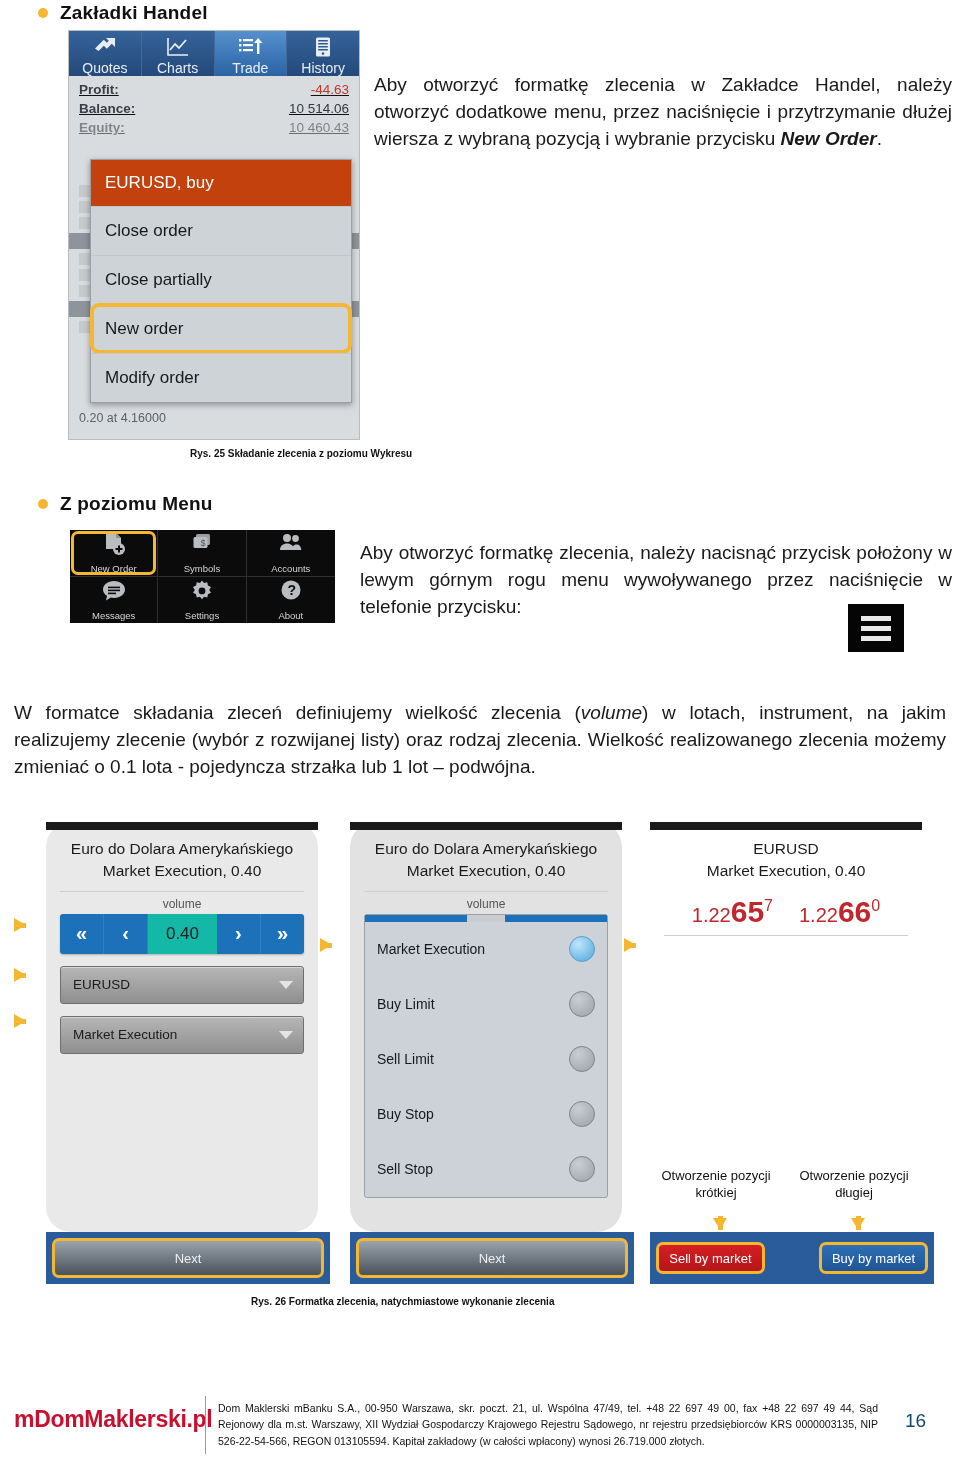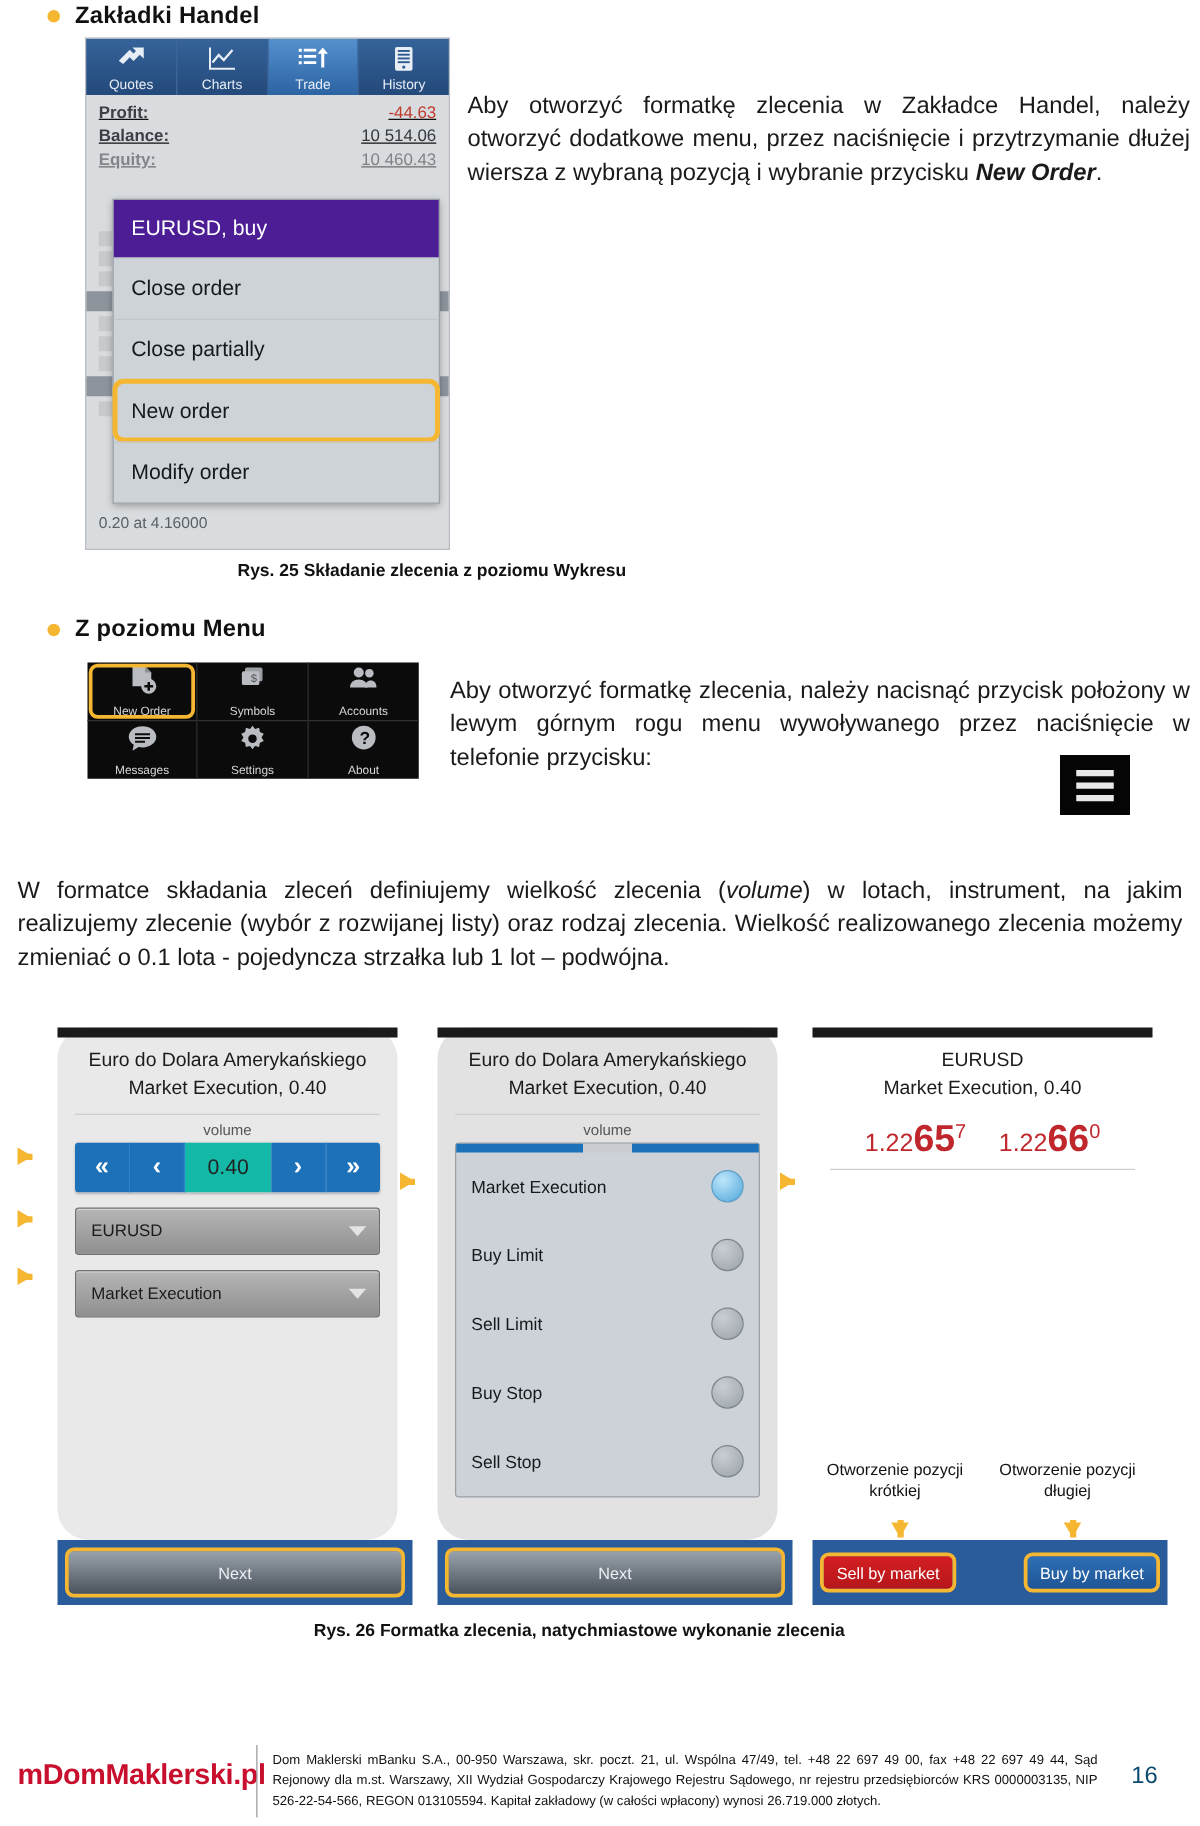--- a/index.html
+++ b/index.html
@@ -11,51 +11,51 @@
   
   .abs{position:absolute;}
   .bullet-head{display:flex;align-items:center;gap:12px;}
   .bullet-dot{width:10px;height:10px;border-radius:50%;background:#f5b731;flex:0 0 auto;}
   .bullet-title{font-size:19px;font-weight:bold;letter-spacing:.2px;}
 
   .para{font-size:19px;line-height:1.42;text-align:justify;color:#1a1a1a;}
   .para b{font-weight:bold;font-style:italic;}
   .para i{font-style:italic;}
 
-  .fig-caption{font-size:14px;font-weight:bold;color:#111;}
+  .fig-caption{font-size:10px;font-weight:bold;color:#111;}
 
   
   #mt4-screen{left:68px;top:30px;width:292px;height:410px;background:#d9dcdf;
      border:1px solid #b9bdc1;box-sizing:border-box;overflow:hidden;}
   .tabbar{display:flex;height:45px;background:#2e5c90;}
   .tab{flex:1;position:relative;background:linear-gradient(#35639a,#24497a);
        border-right:1px solid #40699c;display:flex;flex-direction:column;
        align-items:center;justify-content:flex-end;padding-bottom:3px;}
   .tab:last-child{border-right:none;}
   .tab.active{background:linear-gradient(#5590cd,#2c63a3);}
-  .tab .tlabel{color:#e7eef7;font-size:11px;line-height:10px;}
+  .tab .tlabel{color:#e7eef7;font-size:14px;line-height:10px;}
   .tab .ticon{flex:1;display:flex;align-items:center;justify-content:center;}
   .tab .ticon svg{display:block;}
 
   .acctrows{padding:4px 10px 0 10px;font-size:13.5px;}
   .acctrow{display:flex;justify-content:space-between;line-height:19px;text-decoration:underline;}
   .acctrow .k{font-weight:bold;color:#3b3f45;}
   .acctrow .v{color:#33383e;}
   .acctrow .v.neg{color:#c0392b;}
   .acctrow.dim{opacity:.55;}
 
   .bgbar{height:16px;background:#8d949c;margin:3px 0;}
   .bgline{height:12px;margin:4px 10px;background:#c6cacd;}
   .bgprice{position:absolute;left:235px;color:#c0392b;font-size:12px;}
   .small-note{position:absolute;left:10px;bottom:14px;font-size:12.5px;color:#5a6068;}
 
   
   #ctxmenu{position:absolute;left:21px;top:128px;width:260px;
      background:#ced3d8;border:1px solid #9aa0a6;box-shadow:0 2px 6px rgba(0,0,0,.35);}
-  #ctxmenu .cm-title{background:#4c1d95;color:#fff;font-size:17px;padding:13px 14px;}
+  #ctxmenu .cm-title{background:#c2410c;color:#fff;font-size:17px;padding:13px 14px;}
   #ctxmenu .cm-item{font-size:17px;padding:14px 14px;color:#16191c;
      border-top:1px solid #c2c7cc;position:relative;}
   #ctxmenu .cm-item.hl{outline:4px solid #f5b731;outline-offset:-3px;border-radius:8px;}
 
   
   #menugrid{left:70px;top:530px;width:265px;height:93px;background:#0b0b0b;
      display:grid;grid-template-columns:repeat(3,1fr);grid-template-rows:repeat(2,1fr);}
   .mtile{position:relative;display:flex;flex-direction:column;align-items:center;
      justify-content:center;gap:2px;border-right:1px solid #303030;border-bottom:1px solid #303030;}
   .mtile:nth-child(3n){border-right:none;}

